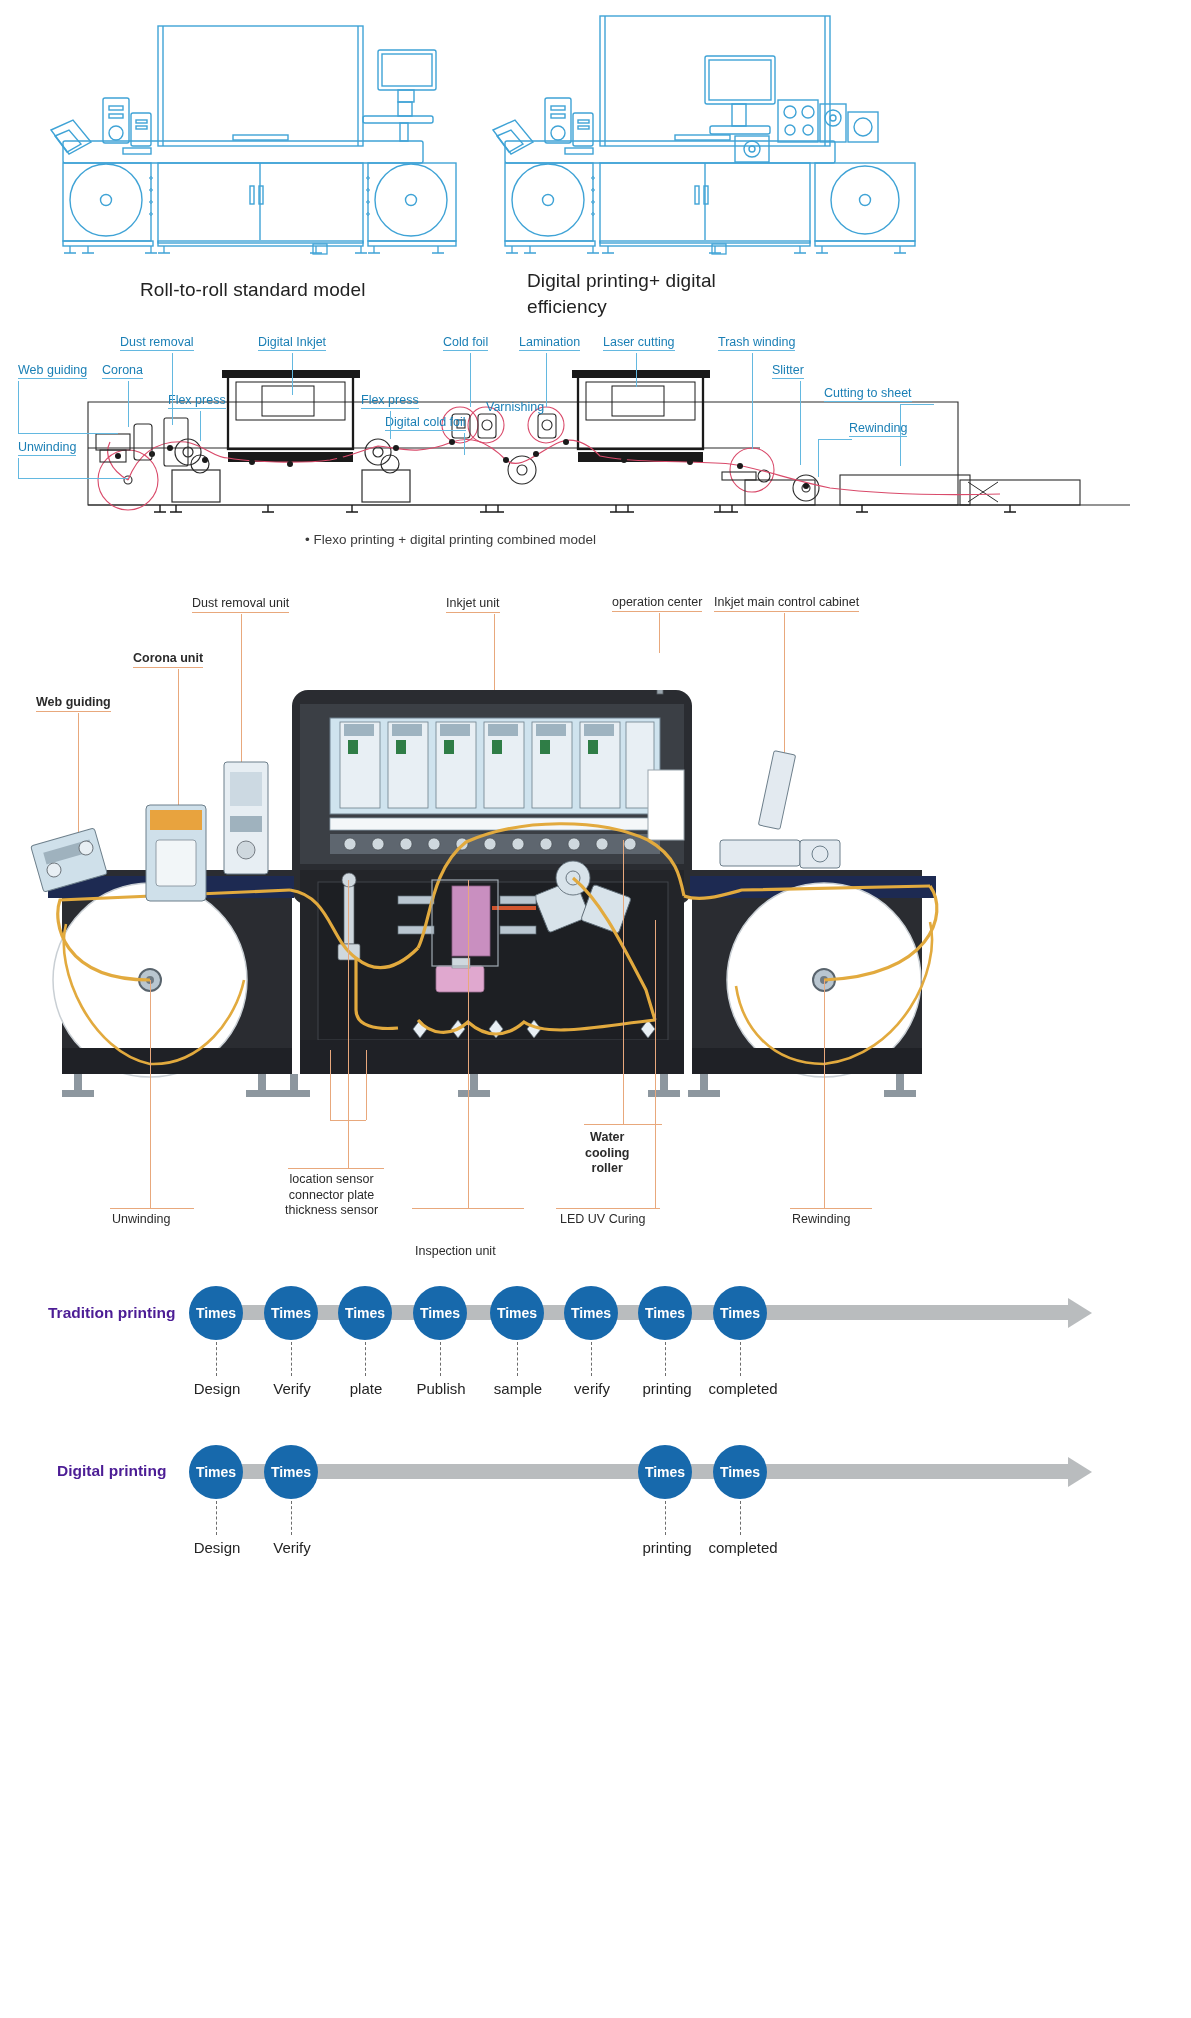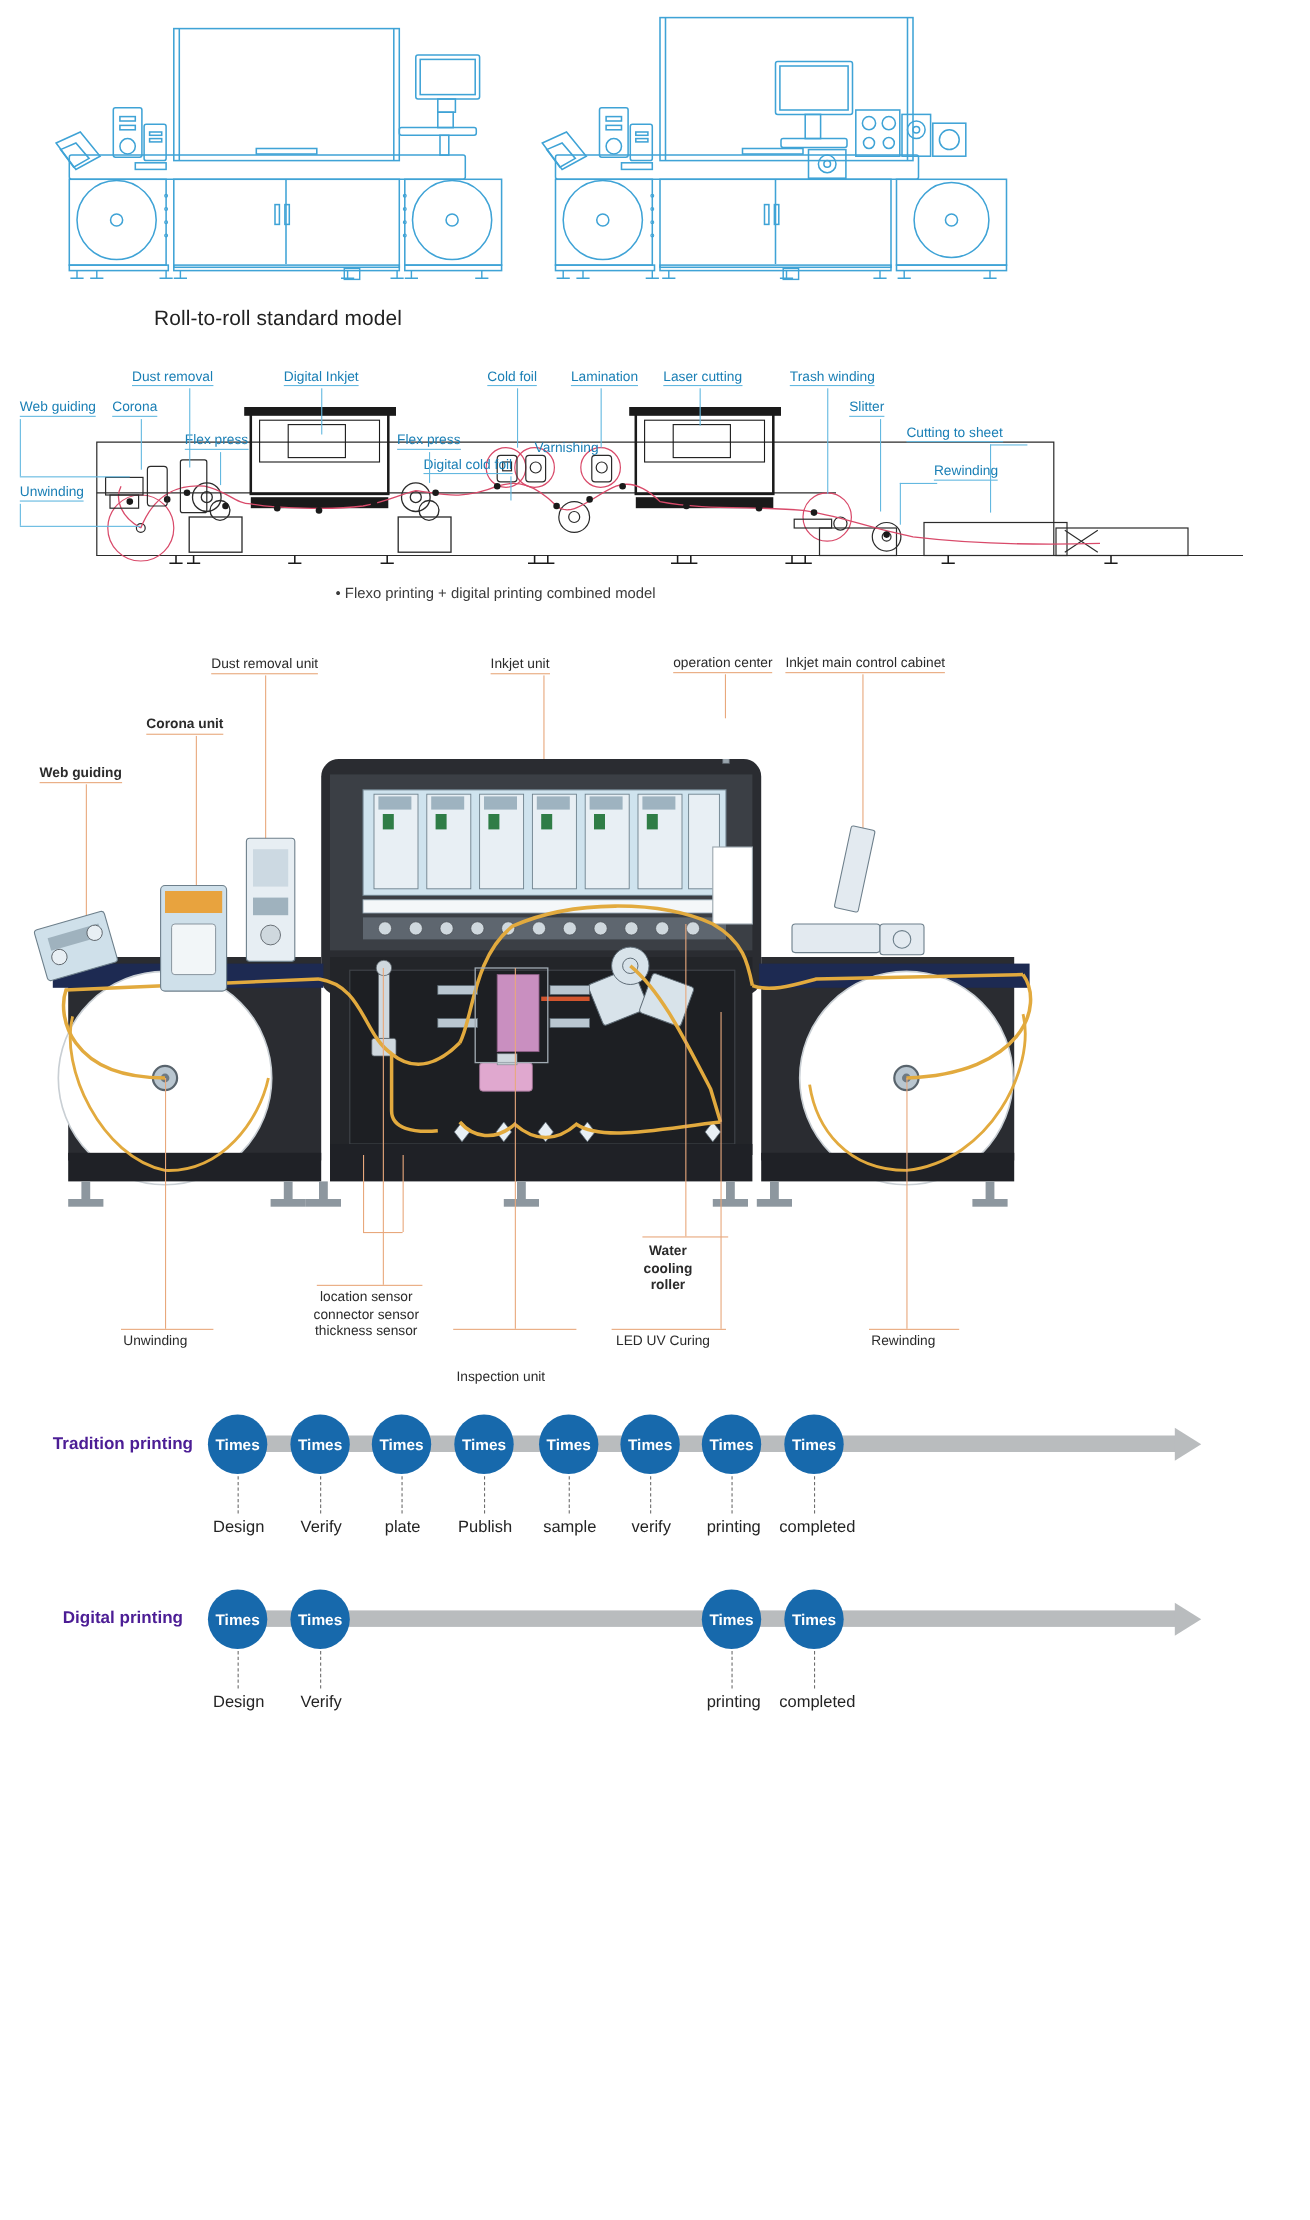--- a/index.html
+++ b/index.html
@@ -230,20 +230,24 @@
           <circle cx="133" cy="170" r="1.3"></circle>
             <circle cx="133" cy="182" r="1.3"></circle>
           <circle cx="133" cy="194" r="1.3"></circle>
             <circle cx="133" cy="206" r="1.3"></circle>
         </g>
         <rect x="105" y="140" width="28" height="6"></rect>
       </g>
     </svg>
 
     <div class="cap1" id="cap-left">Roll-to-roll standard model</div>
+    <div class="cap1" id="cap-right">
+      <div>Digital printing+ digital</div>
+      <div>efficiency</div>
+    </div>
   </div>
 
   <div class="sec2">
 
     <svg style="position:absolute; left:0; top:0;" width="1191" height="200" viewBox="0 0 1191 200">
 
       <g fill="none" stroke="#2b2b2b" stroke-width="1.1">
         <line x1="88" y1="175" x2="1130" y2="175"></line>
 
         <path d="M88 72 H958 V175 H88 Z"></path>
@@ -584,21 +588,21 @@
       <rect x="432" y="190" width="66" height="86" fill="none" stroke="#a0aab2" stroke-width="1.2"></rect>
     </svg>
 
     <div class="olbl" style="left:112px; top:632px;">Unwinding</div>
     <div class="olbl" style="left:415px; top:664px;">Inspection unit</div>
     <div class="olbl" style="left:560px; top:632px;">LED UV Curing</div>
     <div class="olbl" style="left:792px; top:632px;">Rewinding</div>
 
     <div class="olbl-multi" style="left:285px; top:592px;">
       <div>location sensor</div>
-      <div>connector sensor</div>
+      <div>connector plate</div>
       <div>thickness sensor</div>
     </div>
 
     <div class="olbl-multi" style="left:585px; top:550px; font-weight:bold;">
       <div>Water</div>
       <div>cooling</div>
       <div>roller</div>
     </div>
 
     <div class="oline-v" style="left:150px; top:400px; height:228px;"></div>

